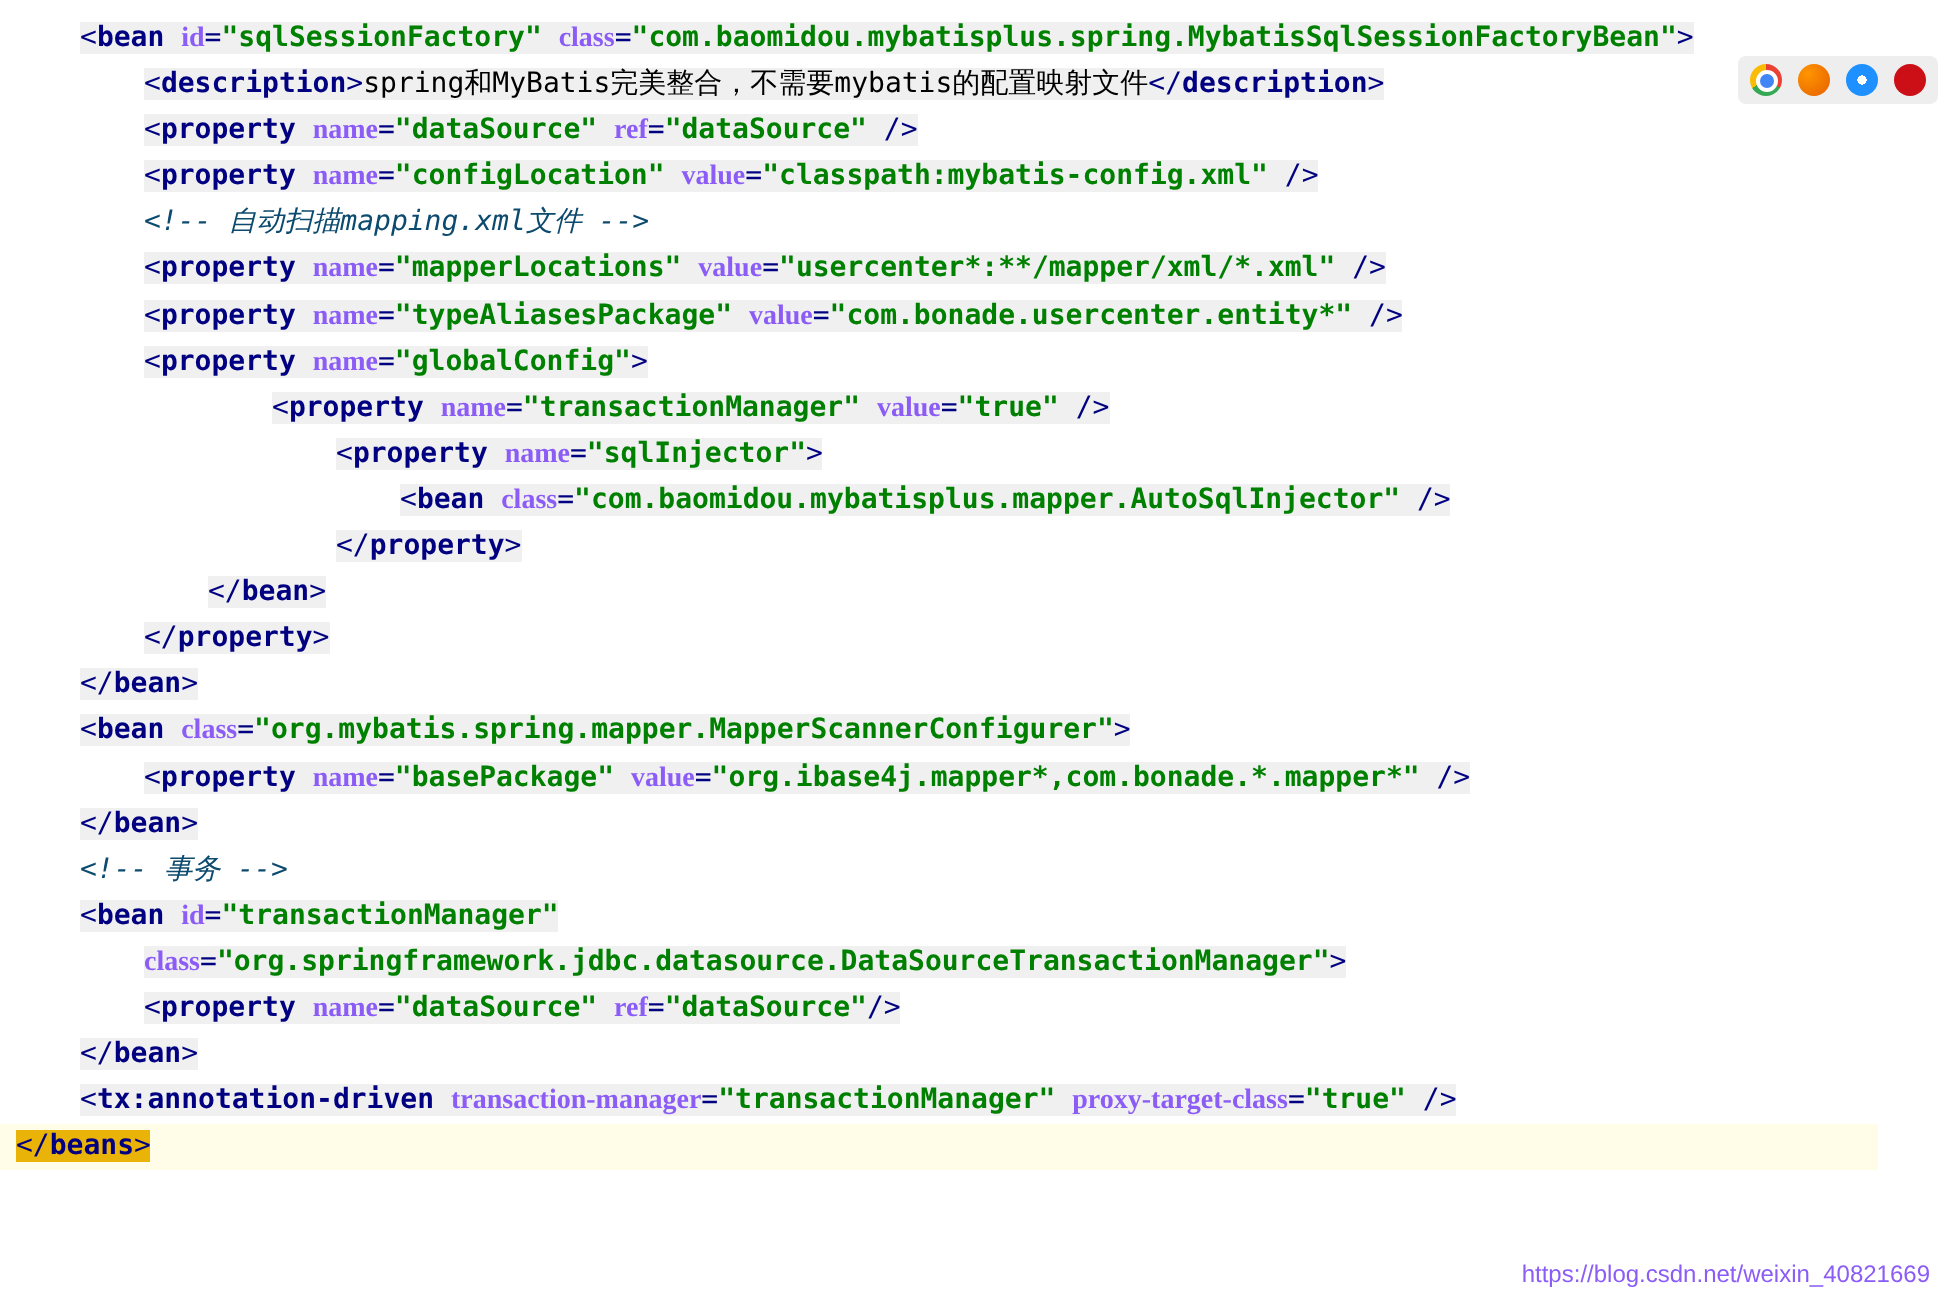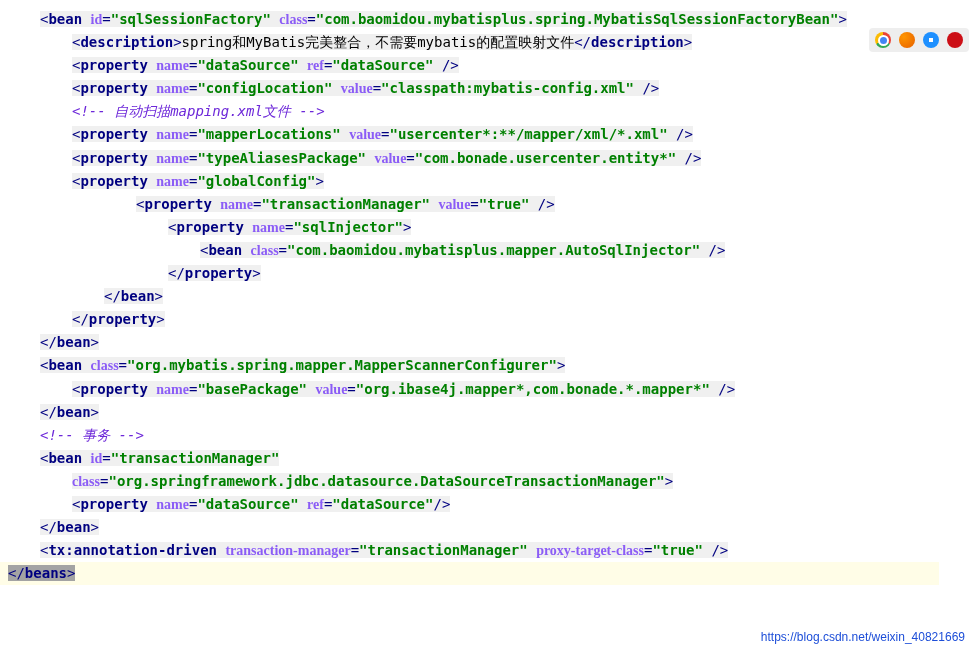--- a/index.html
+++ b/index.html
@@ -10,49 +10,49 @@
   background: #fff;
   line-height: 1.65;
   white-space: nowrap;
 }
 .line { display: block; }
 .hl { background: #f0f0f0; }
 .tag { color: #000080; font-weight: bold; }
 .attr { color: #8b5cf6; font-weight: bold; font-family: Liberation Serif, serif; }
 .val { color: #008000; font-weight: bold; }
 .txt { color: #000; }
-.cmt { color: #6d28d9; font-style: italic; }
+.cmt { color: #0c4a6e; font-style: italic; }
 .punct { color: #000080; }
 .ind1 { padding-left: 32px; }
 .ind2 { padding-left: 64px; }
 .ind3 { padding-left: 96px; }
 .ind4 { padding-left: 128px; }
 .ind5 { padding-left: 160px; }
-.sel { background: #a3a3a3; }
+.sel { background: #eab308; }
 .browser-icons {
   position: absolute;
   top: 28px;
   right: 10px;
   background: #eee;
   padding: 4px 6px;
   border-radius: 4px;
   display: flex;
   gap: 8px;
 }
 .bicon { width: 16px; height: 16px; border-radius: 50%; }
 .chrome { background: conic-gradient(#ea4335 0 120deg, #34a853 120deg 240deg, #fbbc05 240deg 360deg); position: relative; }
 .chrome::after { content: ""; position: absolute; width: 7px; height: 7px; background: #4285f4; border: 2px solid #fff; border-radius: 50%; top: 2.5px; left: 2.5px; }
 .firefox { background: radial-gradient(circle at 30% 30%, #ff9500, #e66000); }
 .safari { background: radial-gradient(circle, #fff 20%, #1e90ff 21%); }
 .opera { background: #cc0f16; }
 .watermark {
   position: absolute;
   bottom: 6px;
   right: 14px;
-  color: #1d4ed8;
+  color: #8b5cf6;
   font-size: 12px;
   font-family: Arial, sans-serif;
 }
 </style>
 </head>
 <body>
 
 <div class="browser-icons">
   <span class="bicon chrome"></span>
   <span class="bicon firefox"></span>

